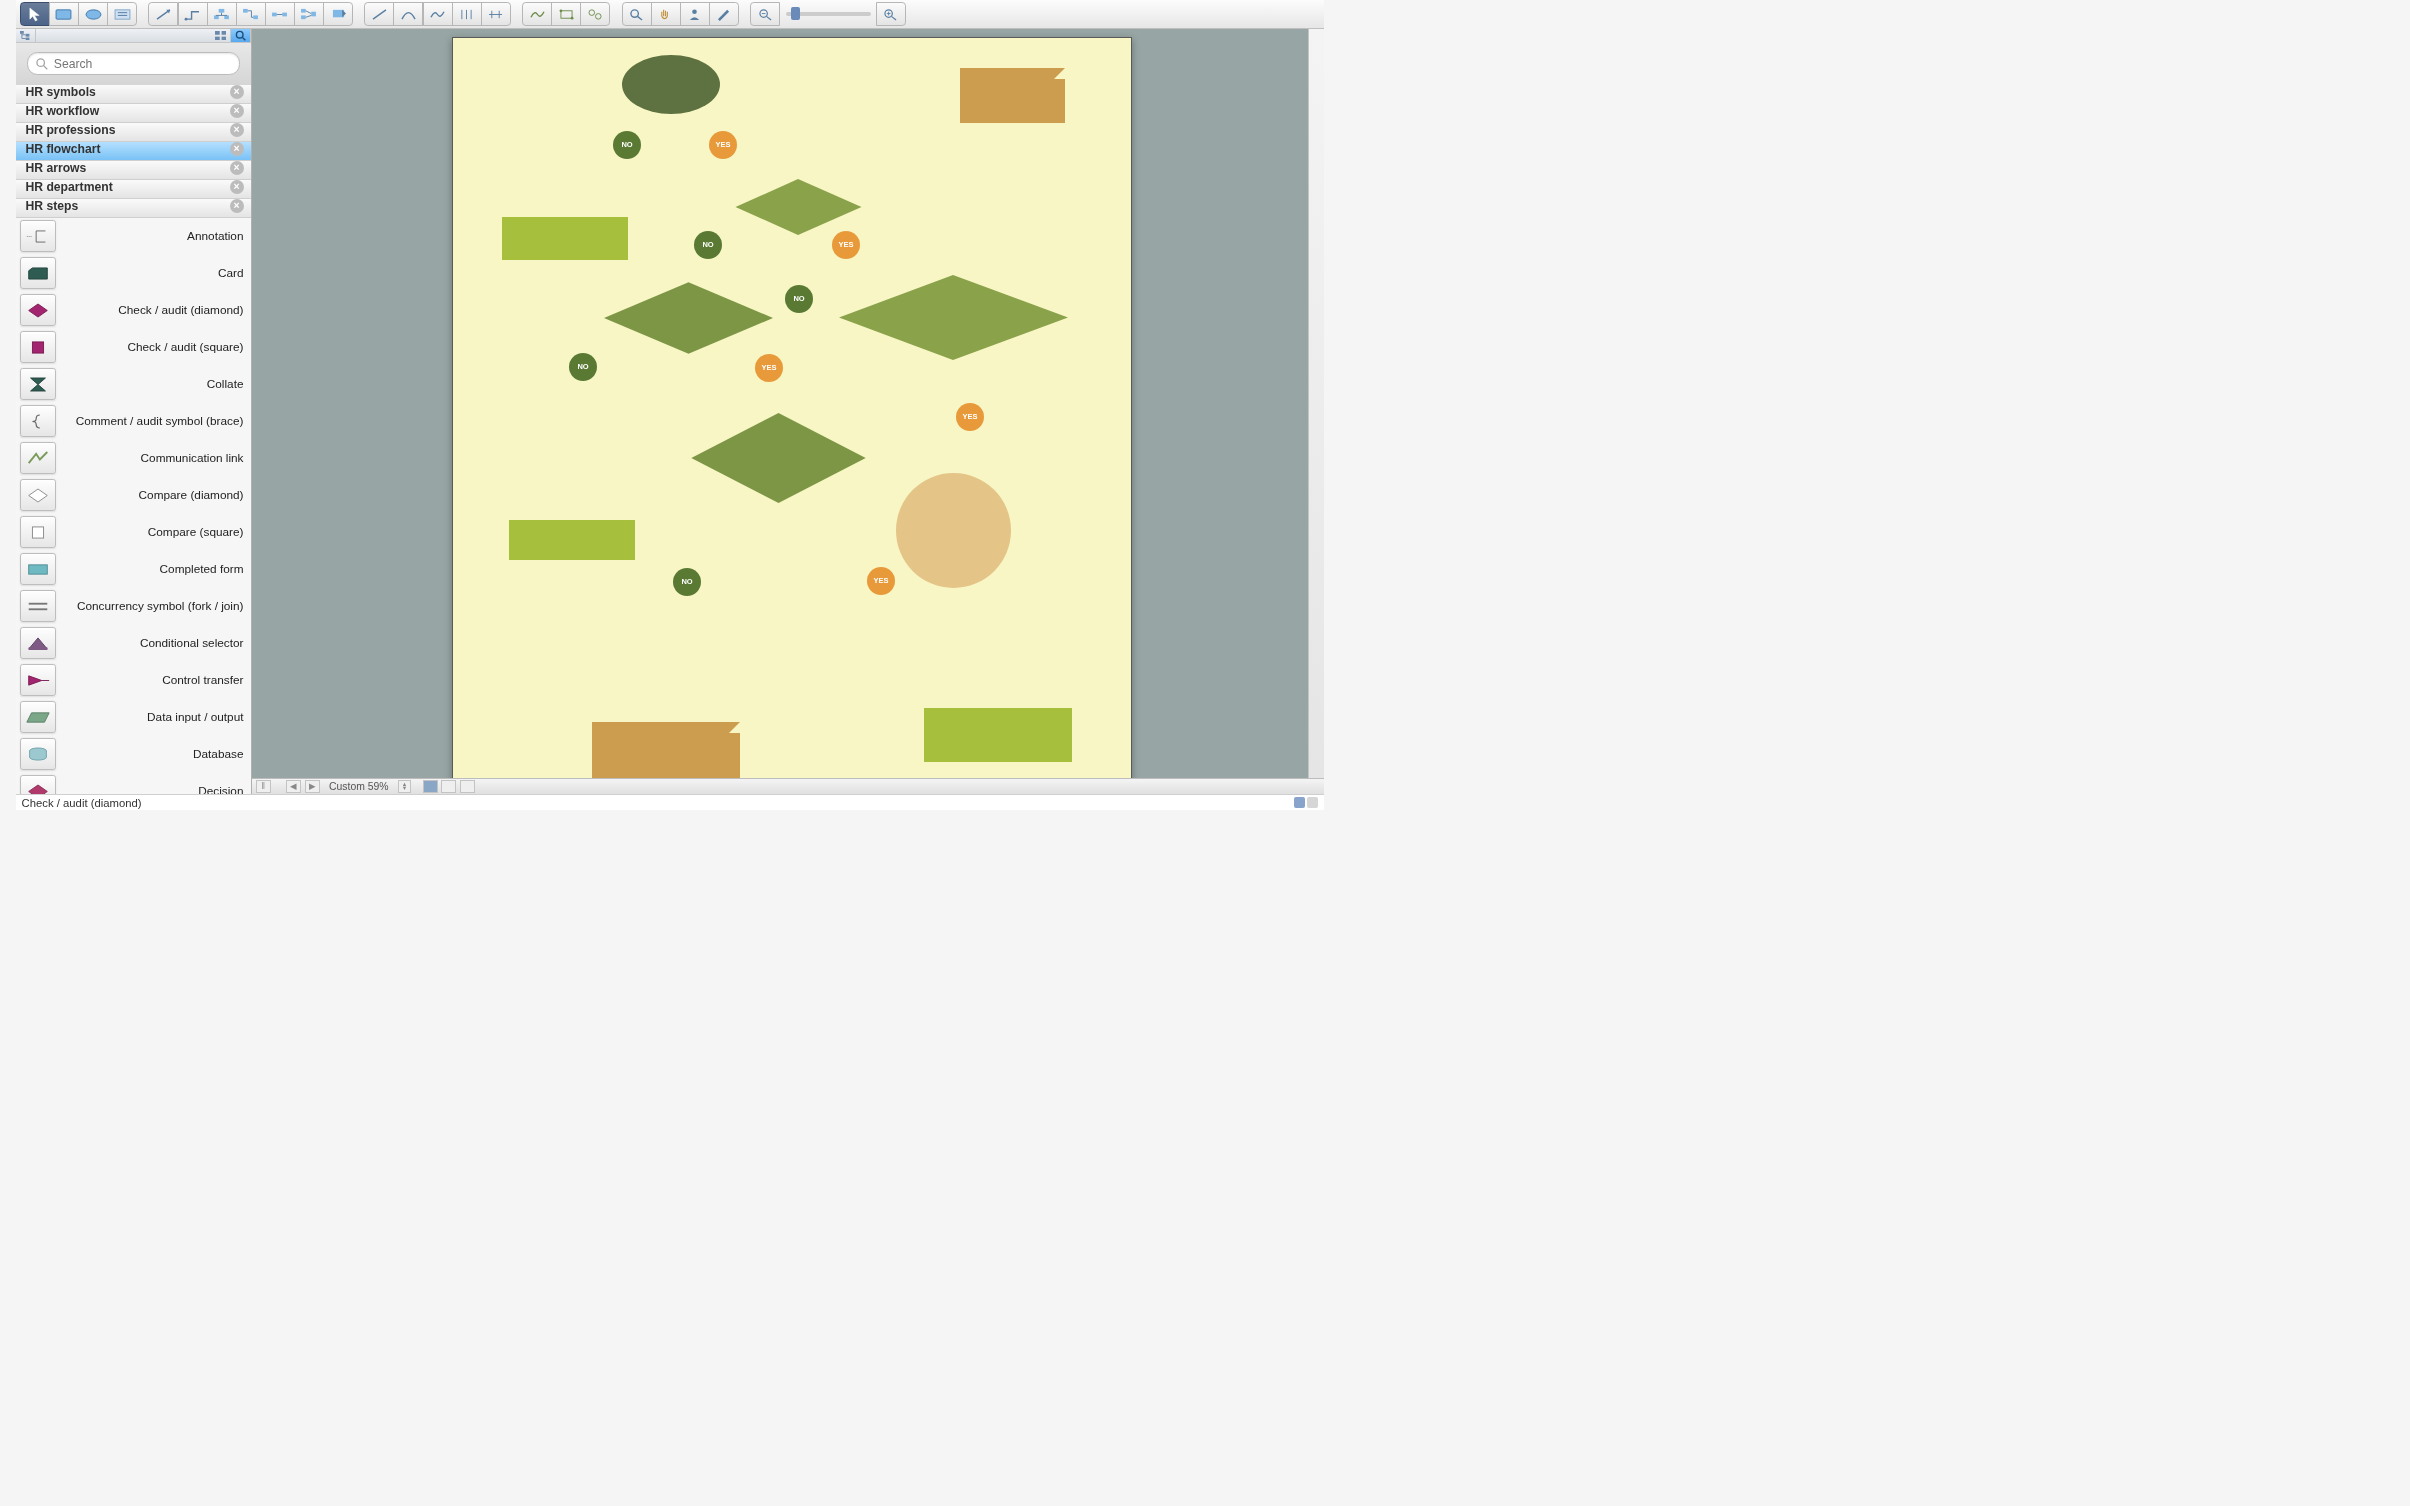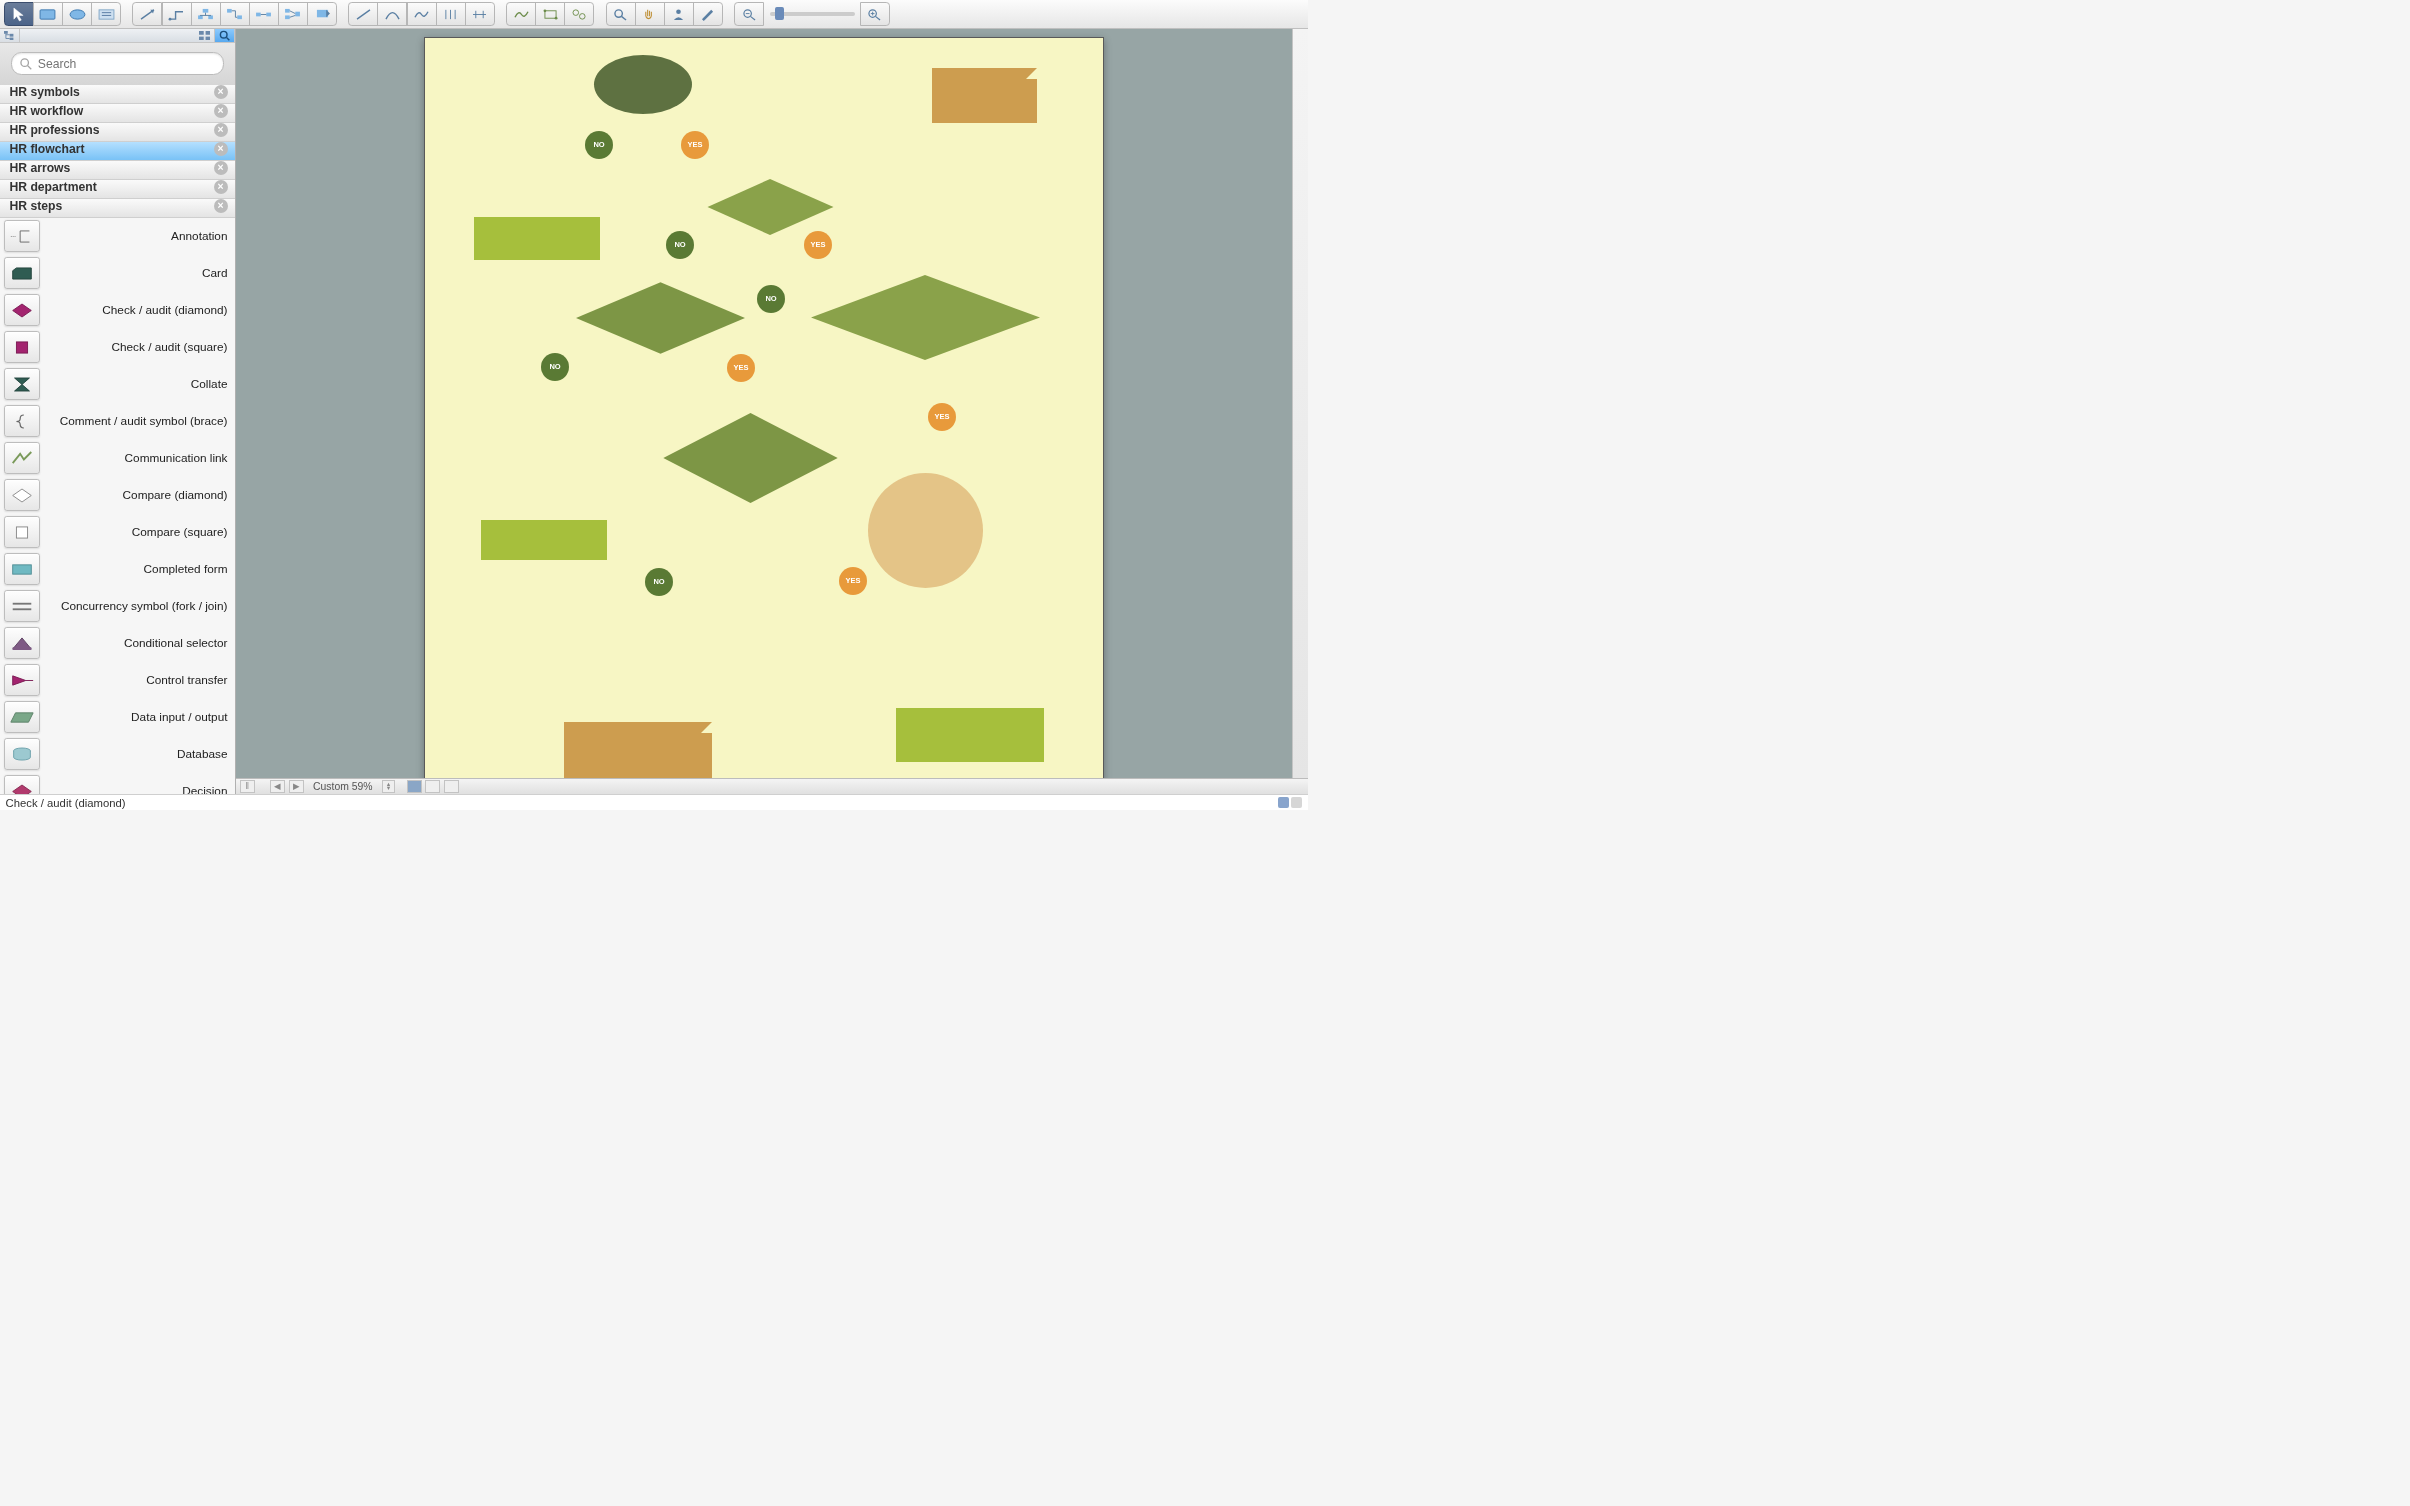--- a/index.html
+++ b/index.html
@@ -10,20 +10,21 @@
   color: #222;
   background: #f5f5f5;
   user-select: none;
 }
 .app {
   display: flex;
   flex-direction: column;
   height: 810px;
   width: 1308px;
   overflow: hidden;
+  padding-left: 16px;
 }
 
 .toolbar {
   height: 28px;
   background: linear-gradient(#fcfcfc, #e6e6e6);
   border-bottom: 0.9px solid #bfbfbf;
   display: flex;
   align-items: center;
   padding: 0 3.8px;
   gap: 0;
@@ -184,21 +185,21 @@
 }
 
 .canvas-wrap {
   flex: 1;
   background: #97a5a5;
   position: relative;
   overflow: hidden;
 }
 .page {
   position: absolute;
-  left: 188px;
+  left: 200px;
   top: 7.5px;
   width: 678px;
   height: 751px;
   background: #f7f6c4;
   border: 0.9px solid #595959;
   box-shadow: 0 1.9px 7.5px rgba(0,0,0,.3);
 }
 .shape-on-canvas {
   position: absolute;
 }

